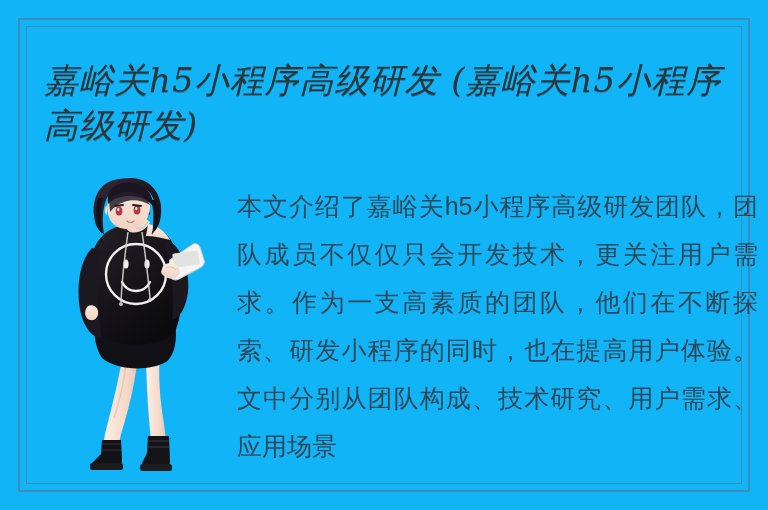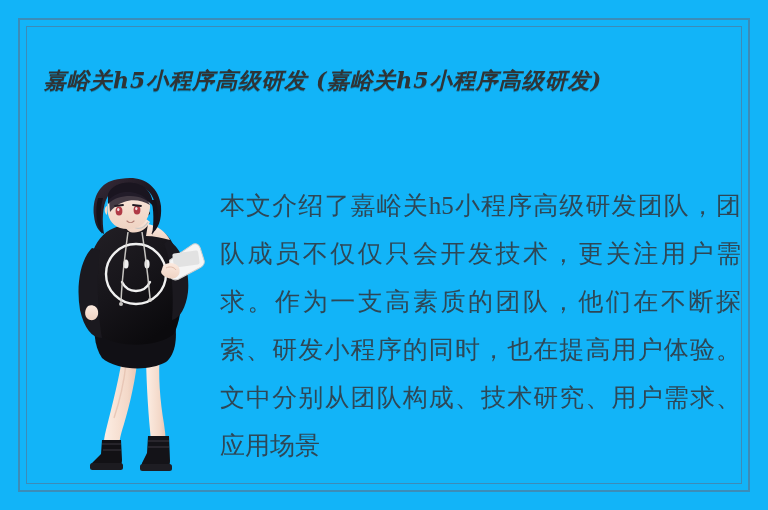--- a/index.html
+++ b/index.html
@@ -32,37 +32,37 @@
     border:1px solid #3C8CB8;
   }
 
   
   .title {
     position:absolute;
     left:44px; top:58px;
     width:680px;
     color:#2F3436;
     font-family:"DejaVu Serif", serif;
-    font-size:22px;
-    font-weight:bold;
+    font-size:34px;
+    font-weight:normal;
     font-style:italic;
     line-height:45px;
     letter-spacing:1px;
     white-space:pre-wrap;
     text-shadow:0 1px 0 rgba(0,0,0,.25);
   }
 
   
   .body-text {
     position:absolute;
-    left:220px; top:182px;
+    left:237px; top:182px;
     width:521px;
     height:300px;
     color:#2E4756;
-    font-family:Liberation Serif, serif;
+    font-family:Liberation Sans, sans-serif;
     font-size:25px;
     line-height:48px;
     letter-spacing:0px;
     overflow:hidden;
     text-align:justify;
     text-justify:inter-character;
   }
 
   
   .figure {

